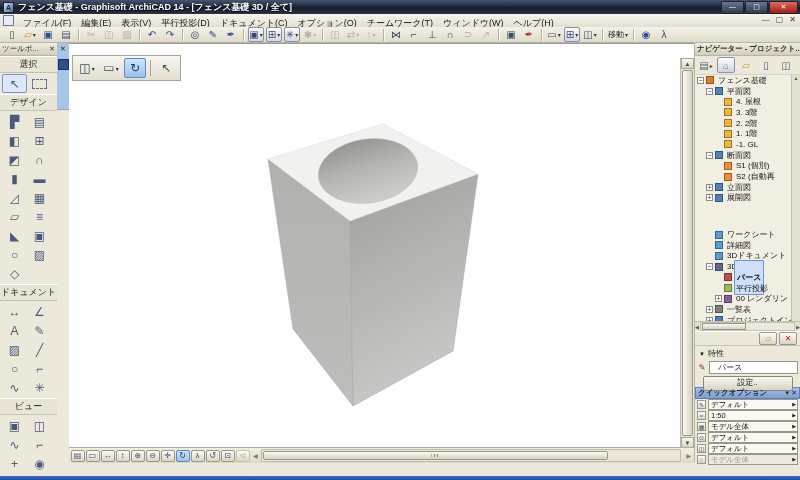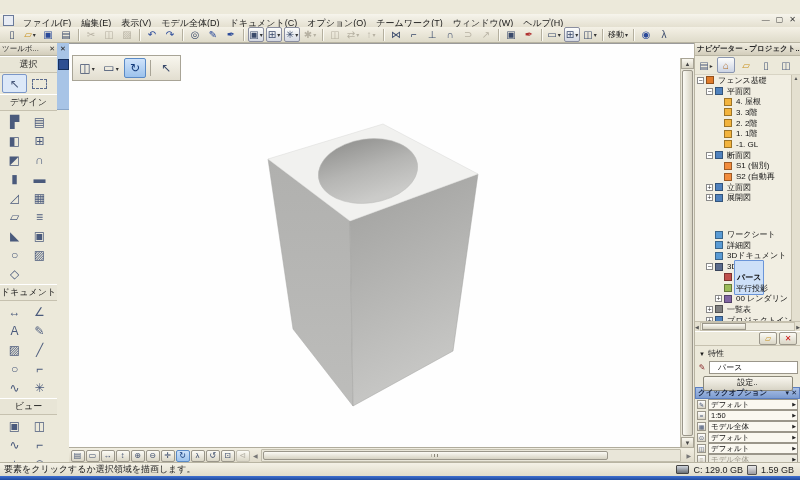--- a/index.html
+++ b/index.html
@@ -131,24 +131,33 @@
   .chip-disk{width:11px;height:7px;background:linear-gradient(180deg,#cfd4dc,#6a7078);border:1px solid #444;border-radius:1px;}
   .chip-mem{width:8px;height:8px;background:linear-gradient(180deg,#e8e8e8,#9a9aa2);border:1px solid #555;border-radius:1px;}
 
   .taskbar{position:absolute;left:0;top:476px;width:800px;height:4px;background:linear-gradient(180deg,#3f6fd0,#1f4a9e);}
 </style>
 </head>
 <body>
 
 <div id="app">
 
+  <div class="titlebar">
+    <span class="appicon">A</span>
+    <span class="title">フェンス基礎 - Graphisoft ArchiCAD 14 - [フェンス基礎 3D / 全て]</span>
+    <span class="wincontrols">
+      <span class="wbtn min">—</span>
+      <span class="wbtn max">▢</span>
+      <span class="wbtn close">✕</span>
+    </span>
+  </div>
 
   <div class="menubar">
     <span class="mdiicon"></span>
-    <span id="menu-items"><span class="menu-item">ファイル(F)</span><span class="menu-item">編集(E)</span><span class="menu-item">表示(V)</span><span class="menu-item">モデル全体(D)</span><span class="menu-item">ドキュメント(C)</span><span class="menu-item">オプション(O)</span><span class="menu-item">チームワーク(T)</span><span class="menu-item">ウィンドウ(W)</span><span class="menu-item">ヘルプ(H)</span></span>
+    <span id="menu-items"><span class="menu-item">ファイル(F)</span><span class="menu-item">編集(E)</span><span class="menu-item">表示(V)</span><span class="menu-item">平行投影(D)</span><span class="menu-item">ドキュメント(C)</span><span class="menu-item">オプション(O)</span><span class="menu-item">チームワーク(T)</span><span class="menu-item">ウィンドウ(W)</span><span class="menu-item">ヘルプ(H)</span></span>
     <span class="mdi-controls" id="mdi-controls">
         <span>—</span>
         <span>▢</span>
         <span>✕</span>
       </span>
   </div>
 
   <div class="toolbar" id="main-toolbar">
       <span class="tb-btn">
         <span class="g">▯</span>
@@ -620,24 +629,15 @@
             <span class="qo-val">
               <span>モデル全体</span>
               <span class="sp"></span>
               <span class="arr">▶</span>
             </span>
           </div>
         </div>
     </div>
   </div>
 
-  <div class="statusbar">
-    <span class="msg">要素をクリックするか選択領域を描画します。</span>
-    <span class="sysinfo">
-      <span class="chip-disk"></span>
-      <span>C: 129.0 GB</span>
-      <span class="chip-mem"></span>
-      <span>1.59 GB</span>
-    </span>
-  </div>
 
   <div class="taskbar"></div>
 </div>
 
 </body></html>

